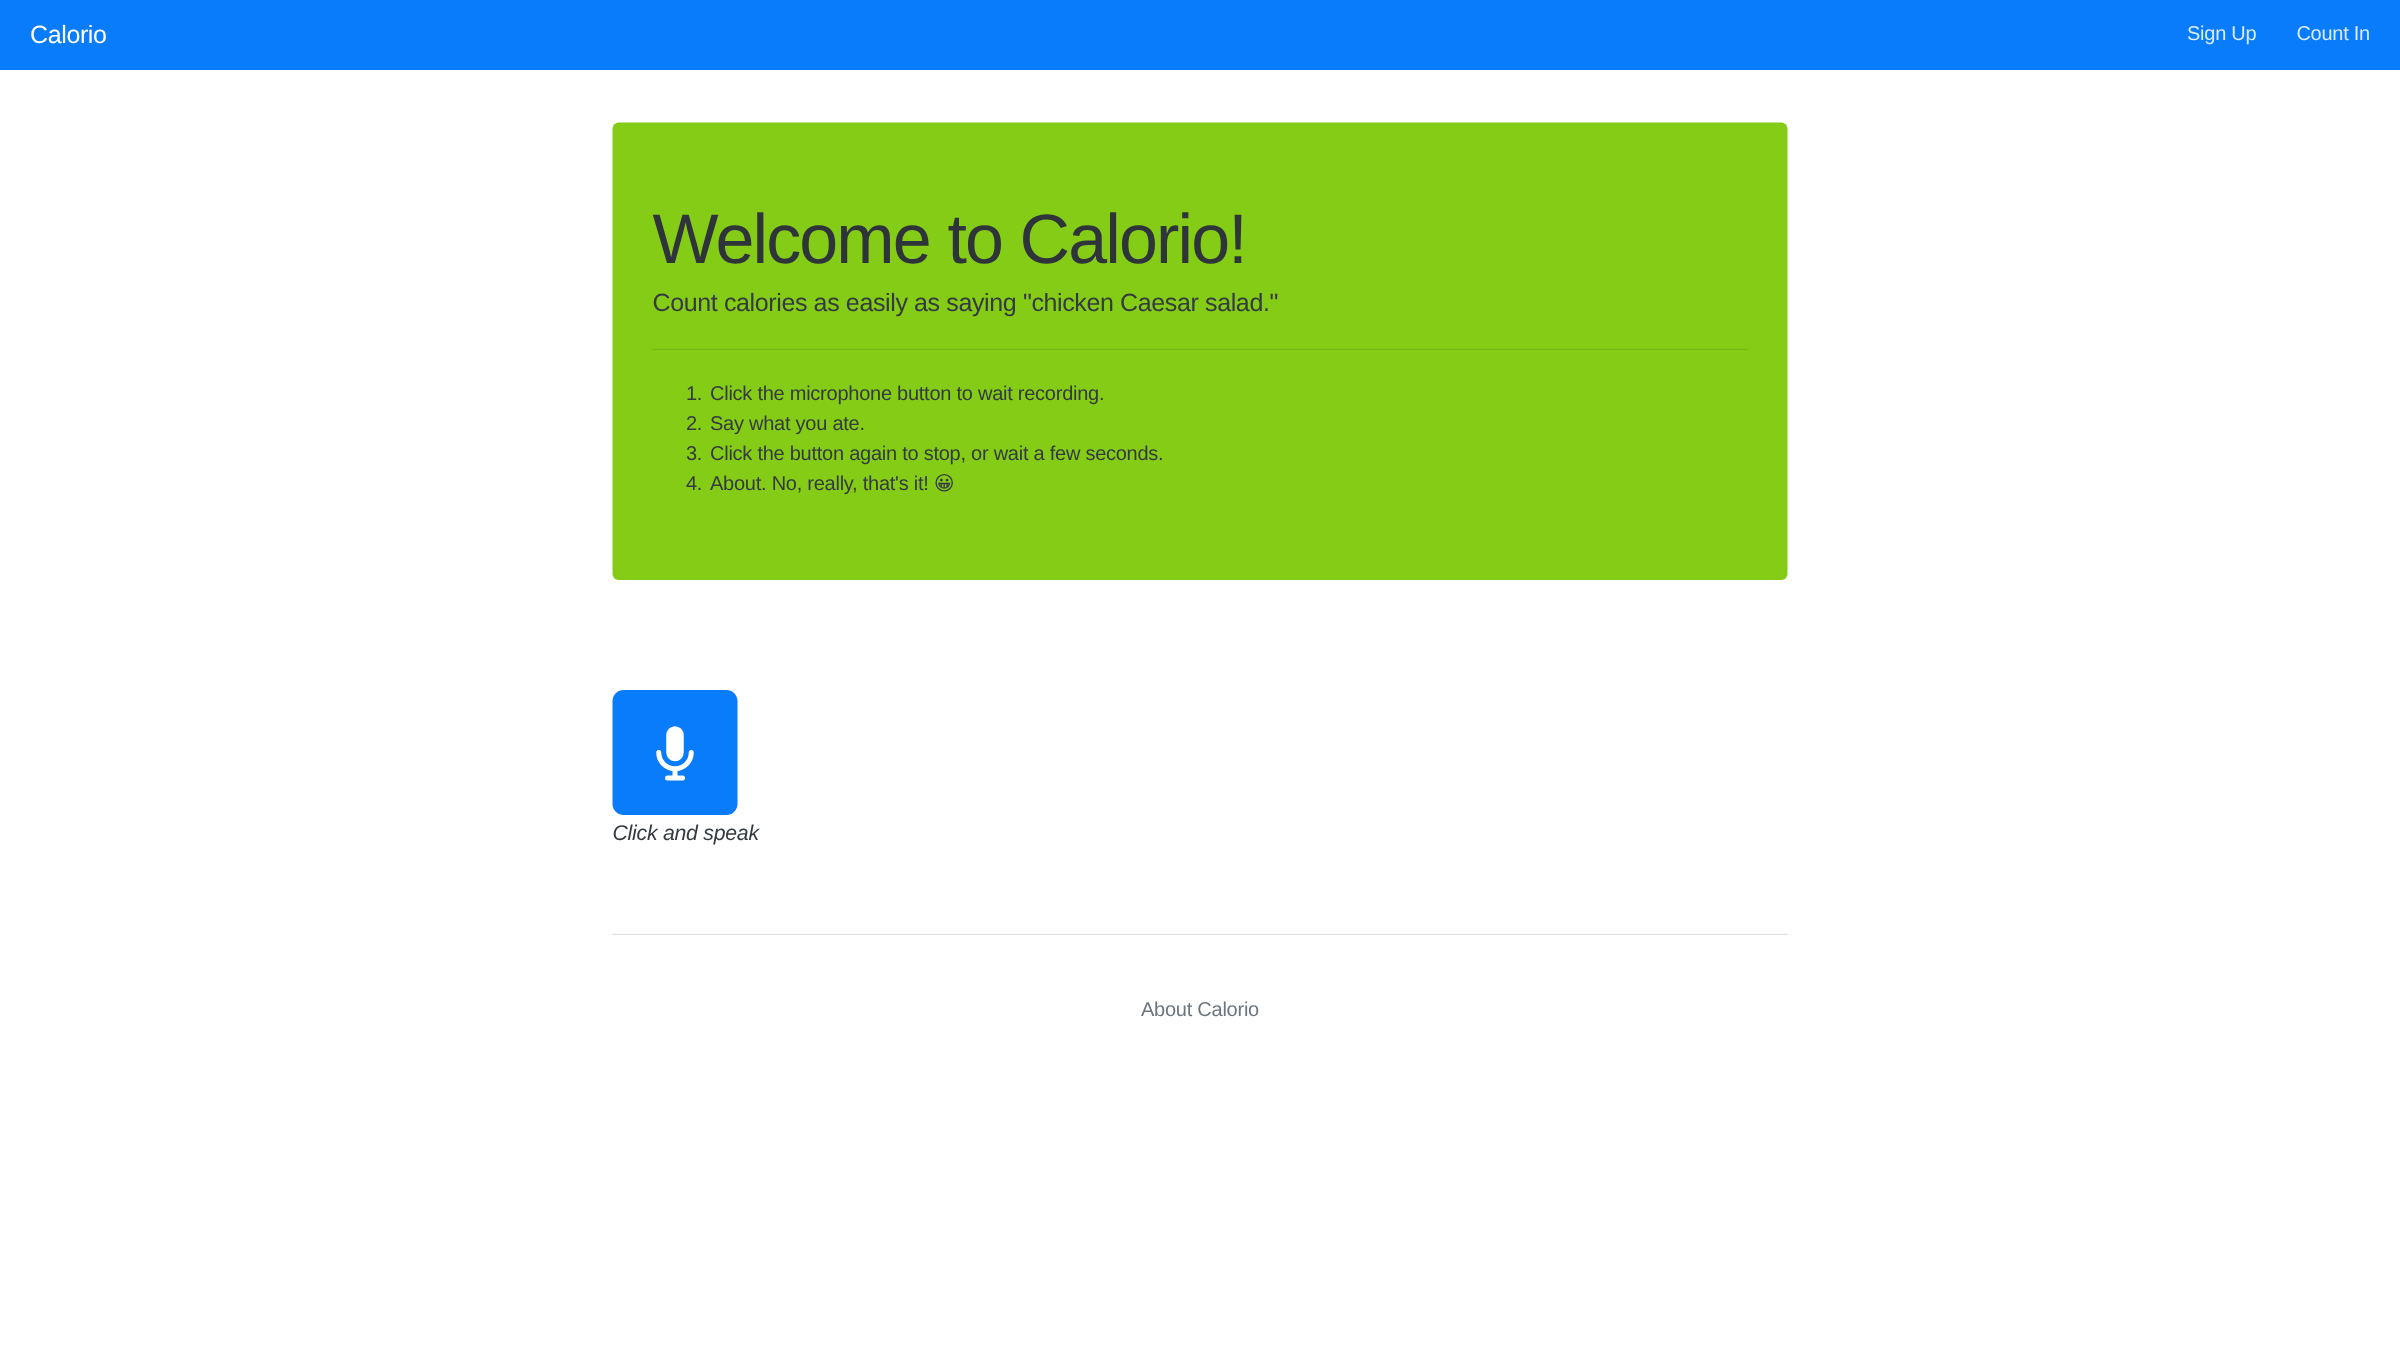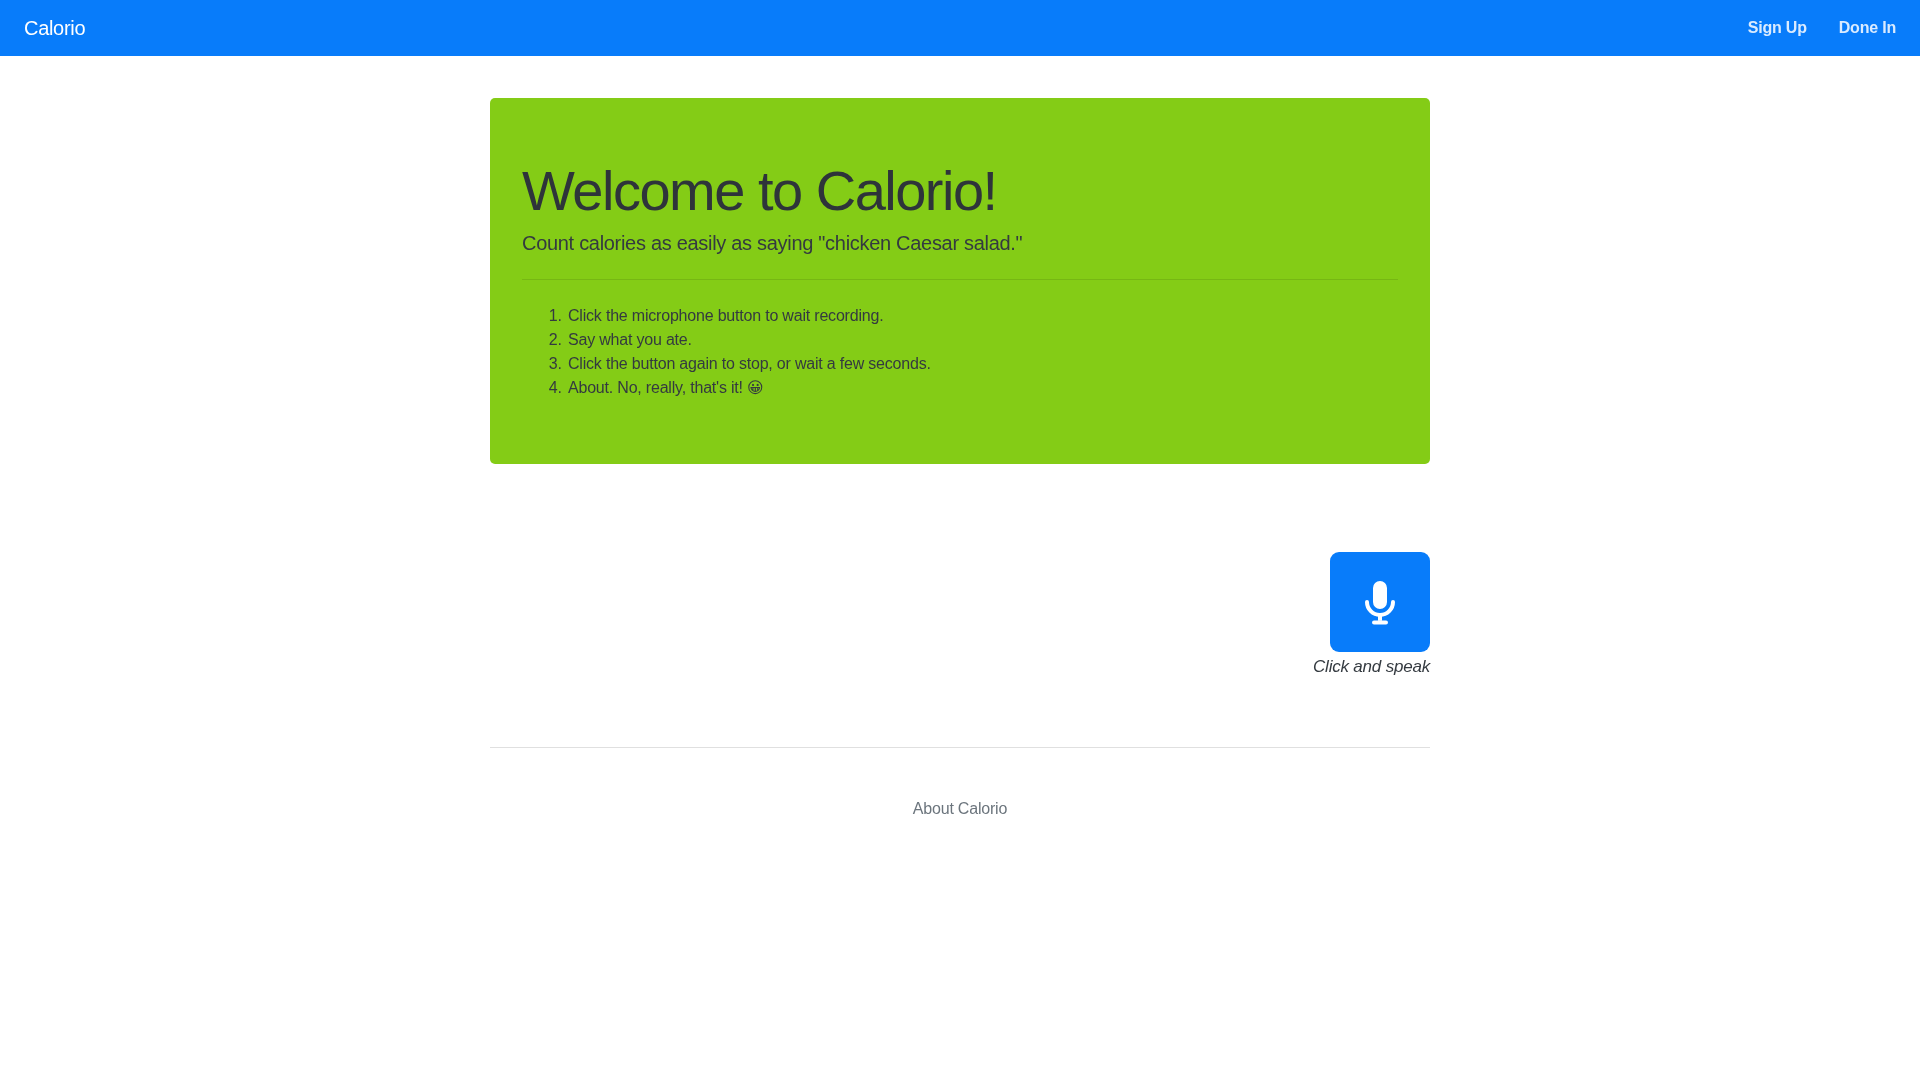--- a/index.html
+++ b/index.html
@@ -21,21 +21,21 @@
     justify-content: space-between;
     padding: 0 24px;
   }
   .navbar-brand {
     color: #ffffff;
     font-size: 20px;
     text-decoration: none;
     letter-spacing: -0.3px;
     cursor: pointer;
   }
-  .nav-links { display: flex; align-items: flex-start; font-weight: bold; }
+  .nav-links { display: flex; align-items: flex-start; }
   .nav-links a {
     color: rgba(255,255,255,0.85);
     font-size: 16px;
     text-decoration: none;
     margin-left: 32px;
     letter-spacing: -0.2px;
     cursor: pointer;
   }
 
   
@@ -77,21 +77,21 @@
     font-size: 16px;
     line-height: 1.5;
     letter-spacing: -0.2px;
     color: #343a40;
   }
   .jumbotron ol li { padding-left: 2px; }
 
   
   .recorder {
     margin-top: 88px;
-    text-align: right;
+    text-align: left;
   }
   .mic-button {
     width: 100px;
     height: 100px;
     border: none;
     border-radius: 9px;
     background: #087cfa;
     display: inline-flex;
     align-items: center;
     justify-content: center;
@@ -125,21 +125,21 @@
     cursor: pointer;
   }
 </style>
 </head>
 <body>
 
 <nav class="navbar">
   <a class="navbar-brand">Calorio</a>
   <div class="nav-links">
     <a>Sign Up</a>
-    <a>Done In</a>
+    <a>Count In</a>
   </div>
 </nav>
 
 <div class="container">
 
   <section class="jumbotron">
     <h1>Welcome to Calorio!</h1>
     <p class="lead">Count calories as easily as saying "chicken Caesar salad."</p>
     <hr>
     <ol>

